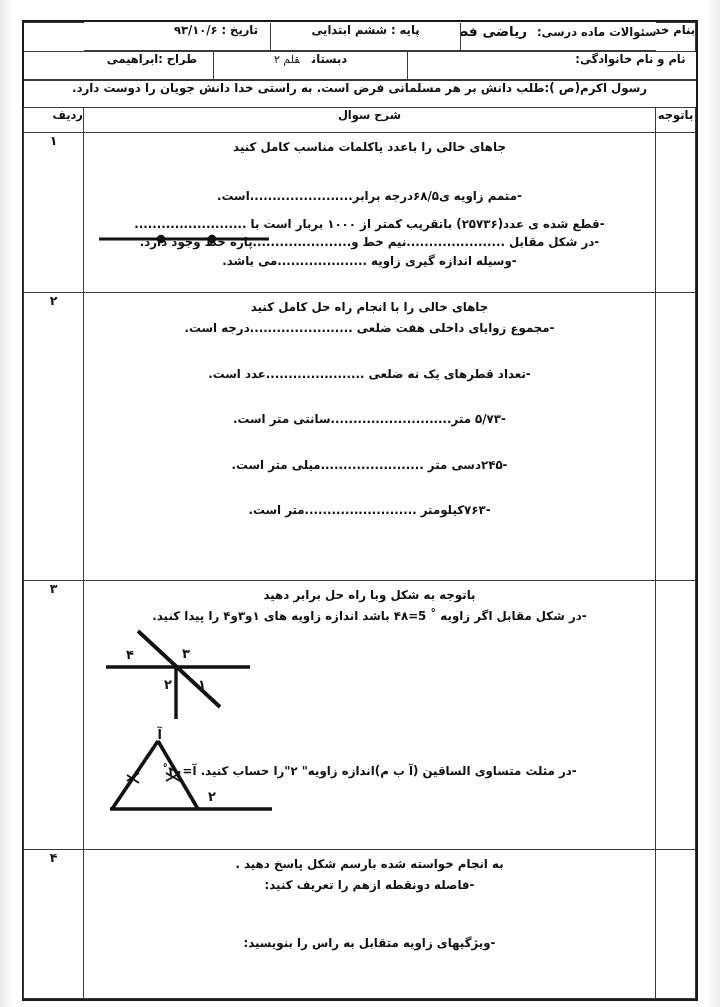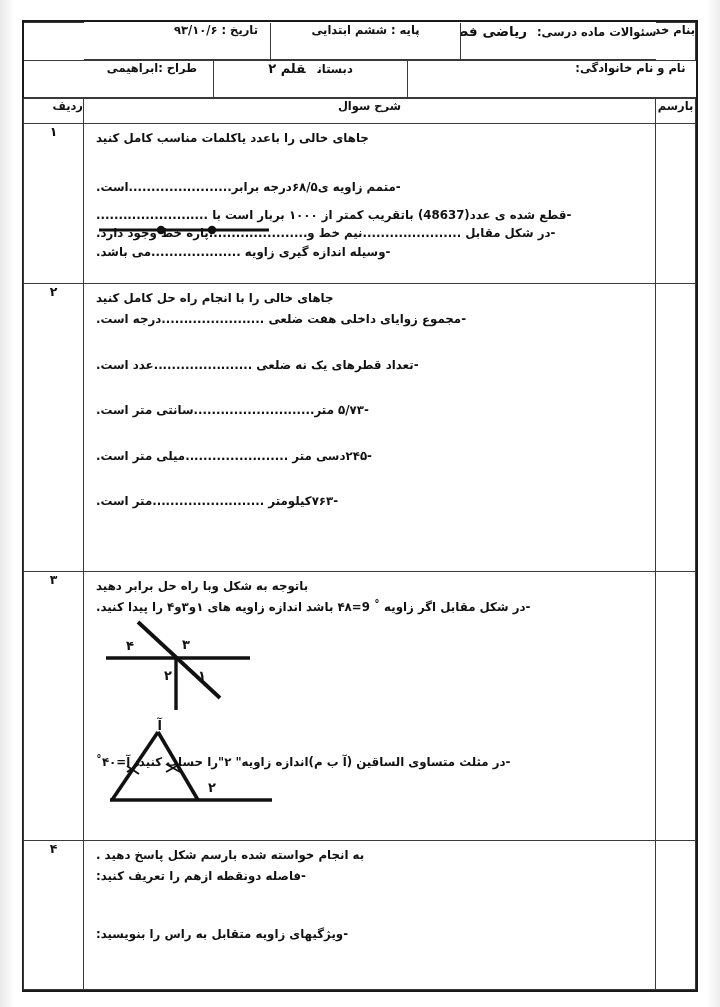--- a/index.html
+++ b/index.html
@@ -54,38 +54,38 @@
   }
   table.exam td {
     border: 1px solid #3a3a3a;
     padding: 0;
     vertical-align: top;
     color: #111;
   }
 
   
   .hdr-cell {
-    height: 36px;
+    height: 27px;
     font-size: 11.5px;
     font-weight: bold;
     text-align: center;
     vertical-align: middle;
     padding: 0 6px;
     white-space: nowrap;
     overflow: hidden;
   }
   .hdr-cell.right-align { text-align: right; }
   .subject-label { font-weight: bold; font-size: 11.5px; margin-top: 8px; }
   .subject-value {
     font-weight: bold;
     font-size: 13.5px;
     margin-right: 10px;
   }
   .school-word { font-weight: bold; font-size: 11.5px; }
-  .school-value { font-weight: bold; font-size: 13px; margin-right: 12px; }
+  .school-value { font-weight: normal; font-size: 11px; margin-right: 12px; }
 
   
   .hadith-cell {
     height: 26px;
     text-align: center;
     vertical-align: middle;
     font-size: 11.8px;
     font-weight: bold;
     padding: 0 8px;
   }
@@ -107,21 +107,21 @@
     padding-top: 9px;
   }
   .status-cell { background: #fff; }
 
   .qbody {
     position: relative;
     padding: 8px 12px 8px 12px;
     font-size: 11.8px;
     font-weight: bold;
     line-height: 1.15;
-    text-align: left;
+    text-align: center;
   }
   .q-title { margin: 0 0 4px 0; }
   .q-line  { margin: 0; }
   .spacer-sm { height: 14px; }
   .spacer-lg { height: 32px; }
 
   
   .fig { position: absolute; }
 
   .fig-segment { left: 10px; }
@@ -197,42 +197,47 @@
               </td>
               <td class="hdr-cell right-align" style="border-top:none;border-left:none;padding-right:16px;">
                 <span>طراح :ابراهیمی</span>
               </td>
             </tr>
           </tbody>
               </table>
         </td>
       </tr>
 
+      <tr>
+        <td colspan="3" class="hadith-cell" style="border-right:none;border-left:none;">
+          <span>رسول اکرم(ص ):طلب دانش بر هر مسلمانی فرض است. به راستی خدا دانش جویان را دوست دارد.</span>
+        </td>
+      </tr>
 
       <tr>
         <td class="colhead" style="border-left:none;">
-          <span>بارسم</span>
+          <span>باتوجه</span>
         </td>
         <td class="colhead">
           <span>شرح سوال</span>
         </td>
         <td class="colhead" style="border-right:none;padding-left:36px;">
           <span>ردیف</span>
         </td>
       </tr>
 
       <tr>
         <td class="status-cell" style="border-left:none;"></td>
         <td>
           <div class="qbody" style="height:143px;">
             <p class="q-title">جاهای خالی را باعدد یاکلمات مناسب کامل کنید</p>
             <div class="spacer-lg"></div>
             <p class="q-line">-متمم زاویه ی۶۸/۵درجه برابر.......................است.</p>
             <div class="spacer-sm"></div>
-            <p class="q-line">-قطع شده ی عدد(48637) باتقریب کمتر از  ۱۰۰۰ بربار است با .........................</p>
+            <p class="q-line">-قطع شده ی عدد(۲۵۷۳۶) باتقریب کمتر از  ۱۰۰۰ بربار است با .........................</p>
             <div style="height:5px;"></div>
             <p class="q-line">-در شکل مقابل ......................نیم خط و......................پاره خط وجود دارد.</p>
             <div style="height:5px;"></div>
             <p class="q-line">-وسیله اندازه گیری زاویه ....................می باشد.</p>
 
             <div class="fig fig-segment" style="top:96px;">
               <svg width="180" height="20" viewBox="0 0 180 20">
                 <line x1="5" y1="10" x2="175" y2="10" stroke="#111" stroke-width="3.2"></line>
                 <circle cx="67" cy="10" r="4.2" fill="#111"></circle>
                 <circle cx="118" cy="10" r="4.2" fill="#111"></circle>
@@ -266,21 +271,21 @@
           <span>۲</span>
         </td>
       </tr>
 
       <tr>
         <td class="status-cell" style="border-left:none;"></td>
         <td>
           <div class="qbody" style="height:252px;">
             <p class="q-title">باتوجه به شکل وبا راه حل برابر دهید</p>
             <div style="height:4px;"></div>
-            <p class="q-line">-در شکل مقابل اگر زاویه ˚ 9=۴۸  باشد اندازه زاویه های ۱و۳و۴ را پیدا کنید.</p>
+            <p class="q-line">-در شکل مقابل اگر زاویه ˚ 5=۴۸  باشد اندازه زاویه های ۱و۳و۴ را پیدا کنید.</p>
 
             <div class="fig fig-intersect" style="top:38px;">
               <svg width="175" height="100" viewBox="0 0 175 100">
 
                 <line x1="8" y1="48" x2="152" y2="48" stroke="#111" stroke-width="3.4"></line>
 
                 <line x1="40" y1="12" x2="122" y2="88" stroke="#111" stroke-width="3.8"></line>
 
                 <line x1="78" y1="48" x2="78" y2="100" stroke="#111" stroke-width="3.4"></line>
                 <text class="fig-label" x="32" y="40" text-anchor="middle">۴</text>

